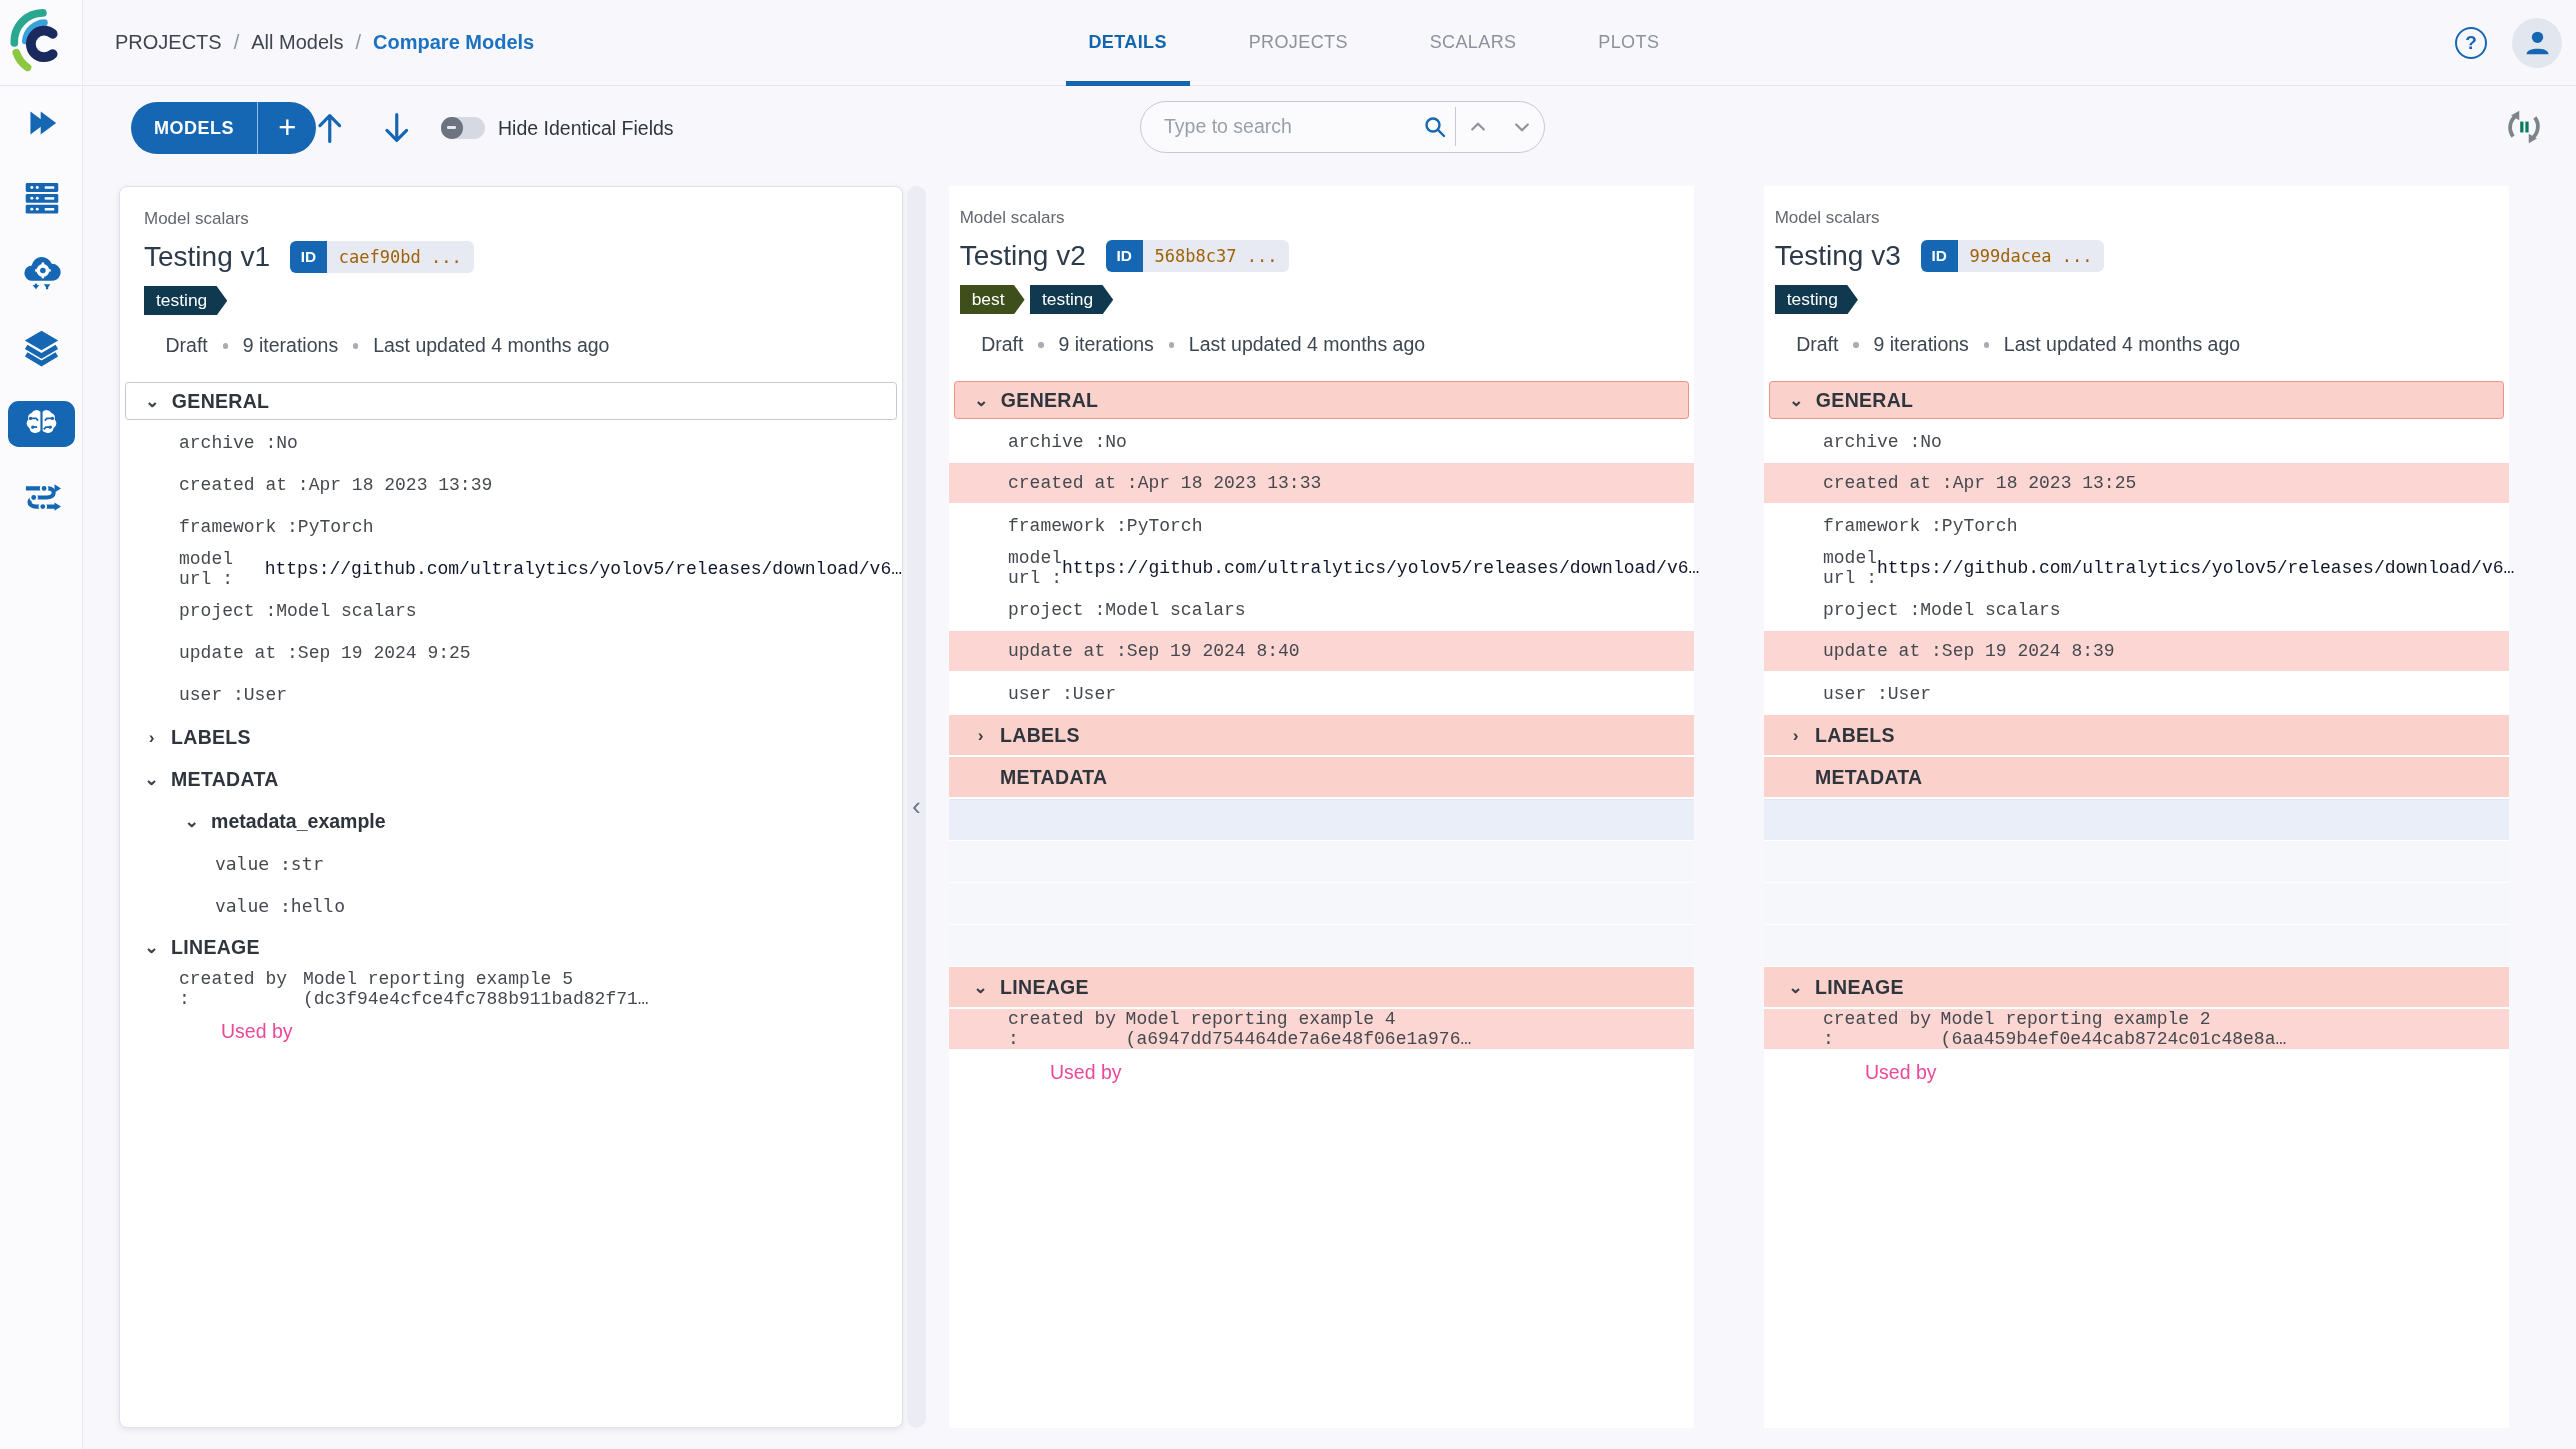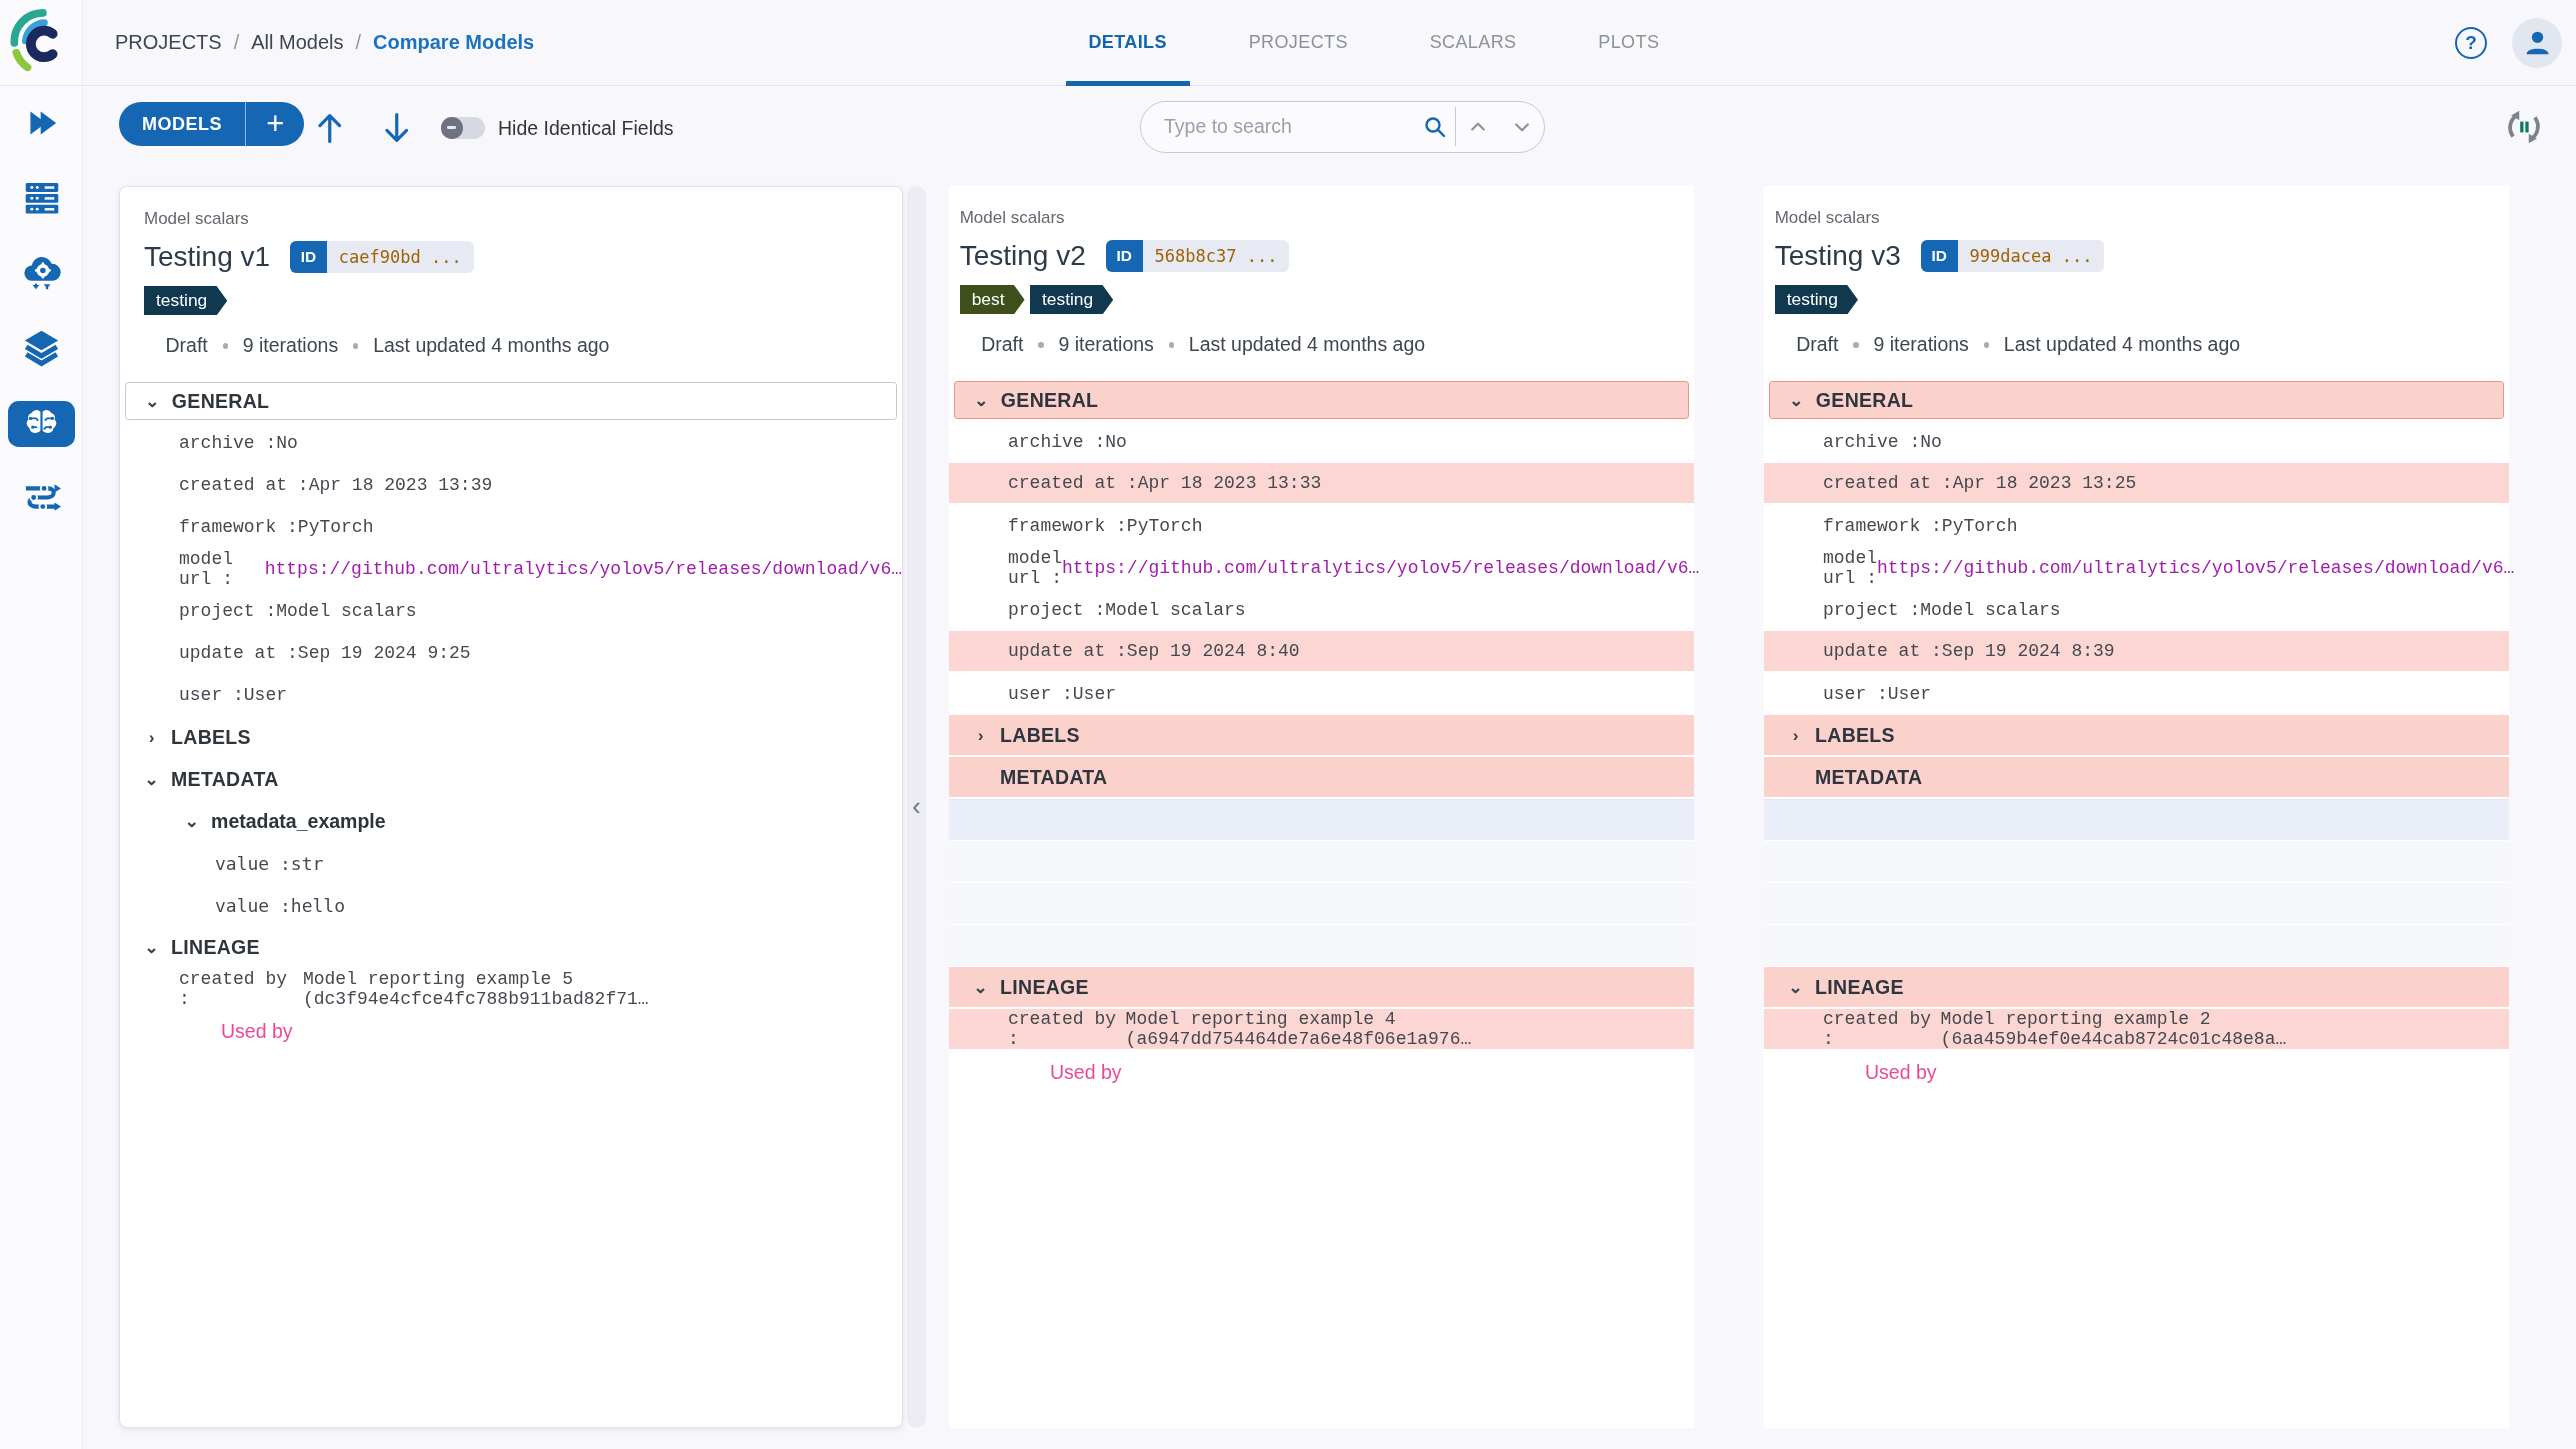--- a/index.html
+++ b/index.html
@@ -37,21 +37,21 @@
   
   #sidebar { position:absolute; left:0; top:86px; width:83px; height:1363px;
              background:#fbfbfe; border-right:1.3px solid #e9eaf2; z-index:4; }
   .side-item { width:83px; height:75px; display:flex; align-items:center;
                justify-content:center; cursor:pointer; }
   .side-active-bg { width:67px; height:46px; background:#1567b3; border-radius:10.7px;
                     display:flex; align-items:center; justify-content:center; }
 
   
   #toolbar { position:absolute; left:83px; top:86px; width:2493px; height:82px; }
-  #models-btn { position:absolute; left:36px; top:16px; height:44px; border-radius:26px;
+  #models-btn { position:absolute; left:48px; top:16px; height:52px; border-radius:26px;
                 background:#1567b3; display:flex; align-items:center; overflow:hidden;
                 color:#fff; }
   #models-btn .lbl { padding:0 23px; font-size:18px; font-weight:700; letter-spacing:0.5px; cursor:pointer;}
   #models-btn .div { width:1.3px; height:52px; background:rgba(255,255,255,.55); }
   #models-btn .plus { width:58px; text-align:center; font-size:31px; font-weight:400;
                       line-height:50px; cursor:pointer; }
   .arrow-btn { position:absolute; top:24px; width:38px; height:38px; cursor:pointer;
                display:flex; align-items:center; justify-content:center; }
   #arrow-up { left:228px; } #arrow-down { left:295px; }
   #hide-toggle { position:absolute; left:358px; top:31px; width:44px; height:21.5px;
@@ -124,21 +124,21 @@
                         border:1.3px solid #c6c7d2; border-radius:3.4px; background:#fff;
                         display:flex; align-items:center; padding-left:17.4px; }
   .row.boxed-pink .boxwrap { border-color:#ee9287; background:#fbd1cc; }
   .row.pink { background:#fbd6d2; border-bottom:2.7px solid #fff; }
   .row.pink.section { background:transparent; }
   .row.pink.section:not(.boxed) { background:#fbd1cc; }
   .row.kv  { padding-left:59px; font-family:Liberation Mono, monospace; }
   .row.kv2 { padding-left:95px; font-family:"DejaVu Sans Mono",monospace; }
   .row.sub { padding-left:63px; font-size:19.5px; font-weight:700; color:#2e343b; cursor:pointer;}
   .row.textrow { padding-left:101px; font-size:19.5px; font-weight:500; color:#ec4899; }
-  .row .link { color:#a21caf; cursor:pointer; }
+  .row .link { color:#0f172a; cursor:pointer; }
   .row.empty-blue  { background:#e9eef8; border-top:1.3px solid #e0e7f3; border-bottom:1.3px solid #fff; }
   .row.empty-light { background:#f6f7fa; border-bottom:1.3px solid #fff; }
 </style>
 </head>
 <body>
 
 <div id="topbar">
   <div id="logo-tile">
     <span>
       <svg width="67" height="67" viewBox="0 0 96 96">

